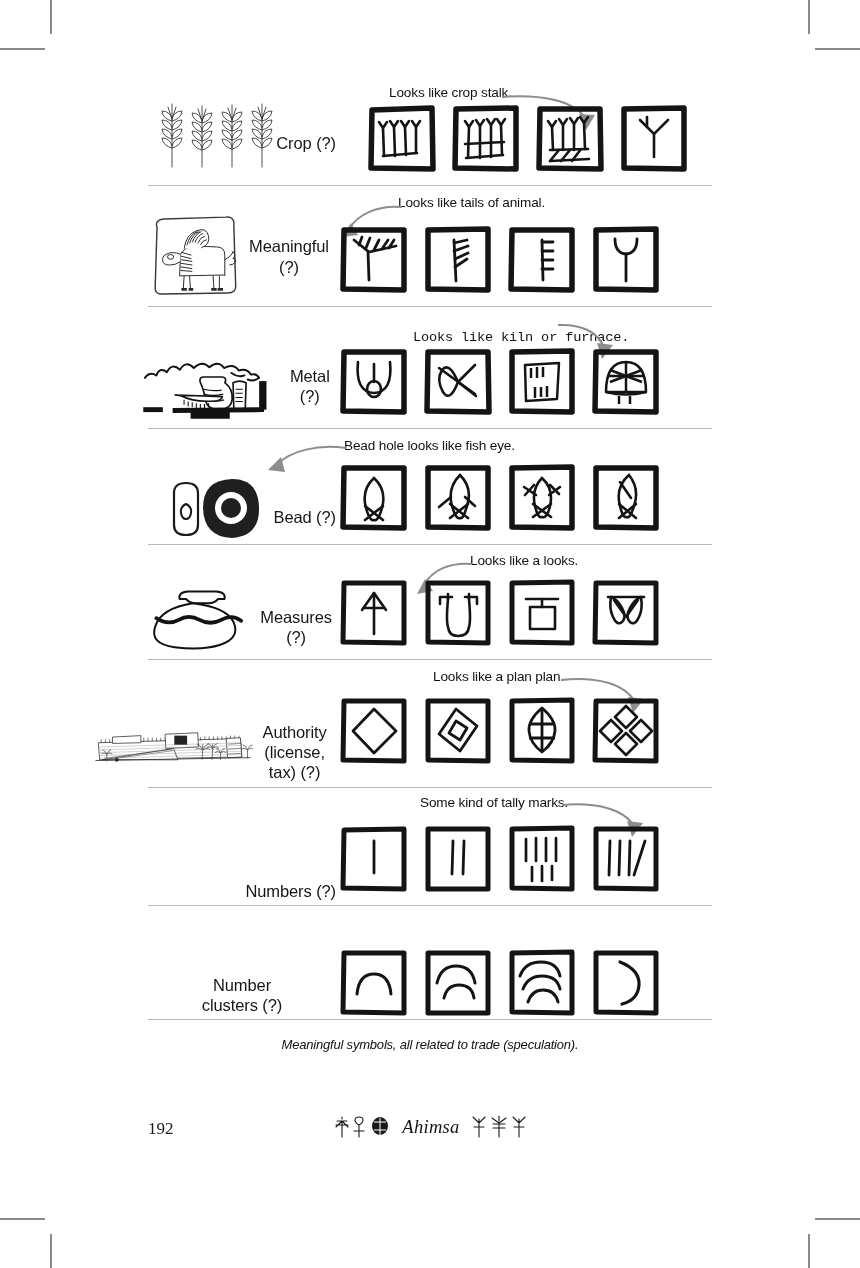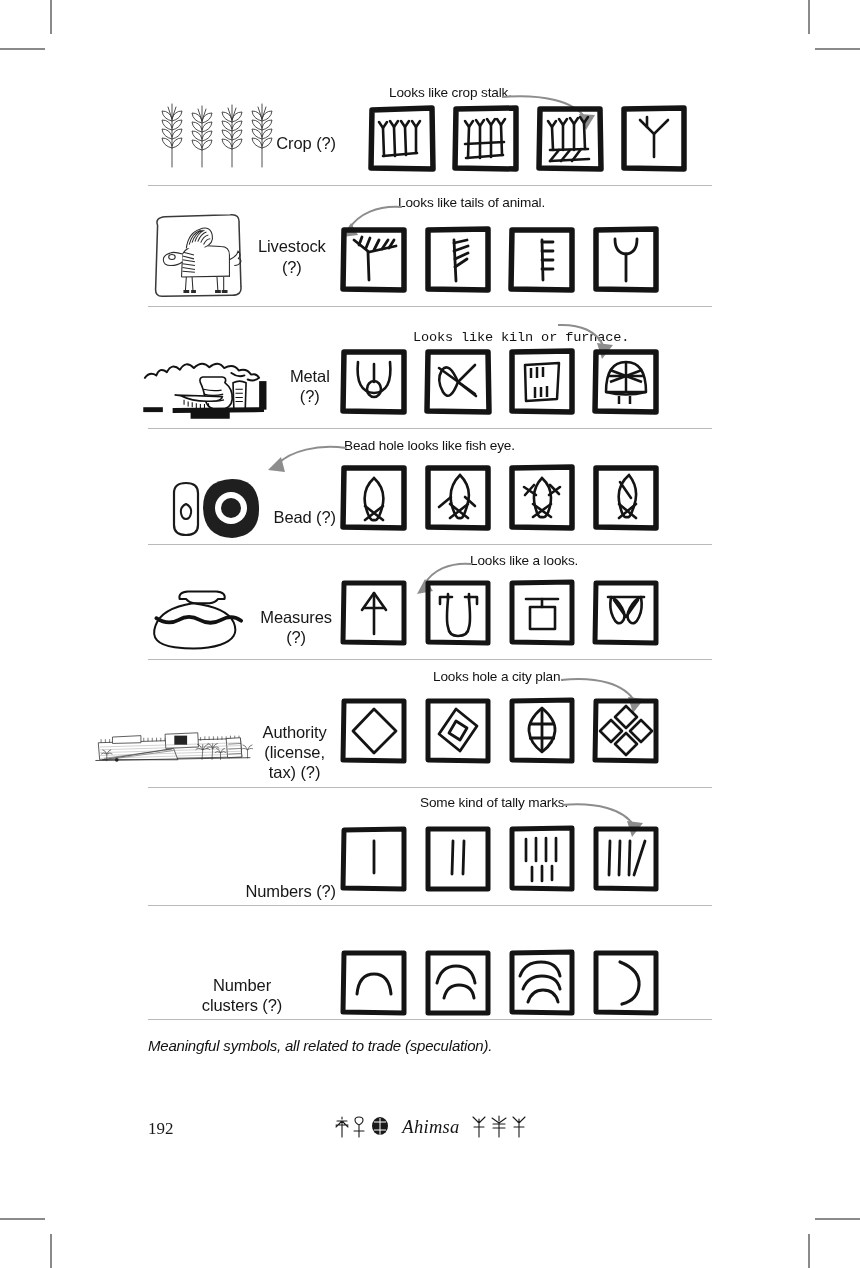--- a/index.html
+++ b/index.html
@@ -102,24 +102,24 @@
   }
   .anno-arrow {
     position: absolute;
     overflow: visible;
     pointer-events: none;
   }
 
   
   .caption {
     margin-top: 17px;
-    text-align: left;
+    text-align: center;
     font-family: "Liberation Sans", sans-serif;
     font-style: italic;
-    font-size: 15px;
+    font-size: 13px;
     color: #111111;
     letter-spacing: -0.2px;
   }
 
   
   .footer {
     position: absolute;
     left: 148px;
     top: 1112px;
     width: 564px;
@@ -309,21 +309,21 @@
           <path d="M43,34 q3,-12 12,-15 M46,32 q3,-10 11,-13 M49,31 q3,-9 10,-12 M52,31 q3,-8 9,-10 M55,32 q3,-7 8,-8 M58,34 q3,-6 7,-6"></path>
 
           <path d="M37,42 l11,3 M36,46 l12,3 M36,50 l13,2 M36,54 l13,2 M36,58 l13,2 M36,62 l13,1"></path>
 
           <path d="M40,68 l-1,15 M46,68 l1,15 M72,68 l1,15 M79,68 l0,15"></path>
           <path d="M37,83 l6,0 M45,83 l5,0 M70,83 l6,0 M77,83 l6,0" stroke-width="3" stroke="#2b2b2b"></path>
 
           <path d="M85,50 q8,-4 9,-9 q4,4 0,8 q3,-1 3,3 q-2,4 -7,4"></path>
         </g>
       </svg>
-      <div class="row-label" style="margin-top:1px">Livestock (?)</div>
+      <div class="row-label" style="margin-top:1px">Meaningful (?)</div>
     </div>
 
     <div class="cell-right">
       <svg class="glyph-box" viewBox="0 0 72 72">
         <path d="M6,6 L66,6 L66,66 L5,65 Z" fill="none" stroke="#141414" stroke-width="5.5" stroke-linejoin="round"></path>
         <g fill="none" stroke="#141414" stroke-width="2.8" stroke-linecap="round">
           <path d="M30,28 L31,56"></path>
           <path d="M16,16 L31,28 L58,22"></path>
           <path d="M21,21 L24,13 M28,24 L32,14 M36,26 L41,16 M44,25 L50,16 M51,24 L56,16"></path>
         </g>
@@ -539,21 +539,21 @@
           <path d="M18,20 L54,20"></path>
           <path d="M21,20 q-2,12 2,20 q4,9 9,5 q5,-5 0,-14 q-5,-9 -11,-11"></path>
           <path d="M51,20 q2,12 -2,20 q-4,9 -9,5 q-5,-5 0,-14 q5,-9 11,-11"></path>
           <path d="M24,23 L36,40 L48,23"></path>
         </g>
       </svg>
     </div>
   </div>
 
   <div class="row" style="height:128px">
-    <div class="anno" style="left:285px; top:10px;">Looks hole a city plan.</div>
+    <div class="anno" style="left:285px; top:10px;">Looks like a plan plan.</div>
     <svg class="anno-arrow" style="left:411px; top:16px;" width="90" height="44" viewBox="0 0 90 44">
       <path d="M2,4 C38,0 66,8 76,26" fill="none" stroke="#8d8d8d" stroke-width="2"></path>
       <path d="M74,37 L69,21 L85,23 Z" fill="#8d8d8d"></path>
     </svg>
 
     <div class="cell-left" style="justify-content:flex-end">
       <svg class="illus" width="224" height="56" viewBox="0 0 224 56" style="margin-left:-54px; margin-bottom:8px">
         <g stroke="#333333" fill="#ffffff" stroke-width="1.1">
 
           <path d="M6,22 L206,16 L208,42 L8,46 Z"></path>

